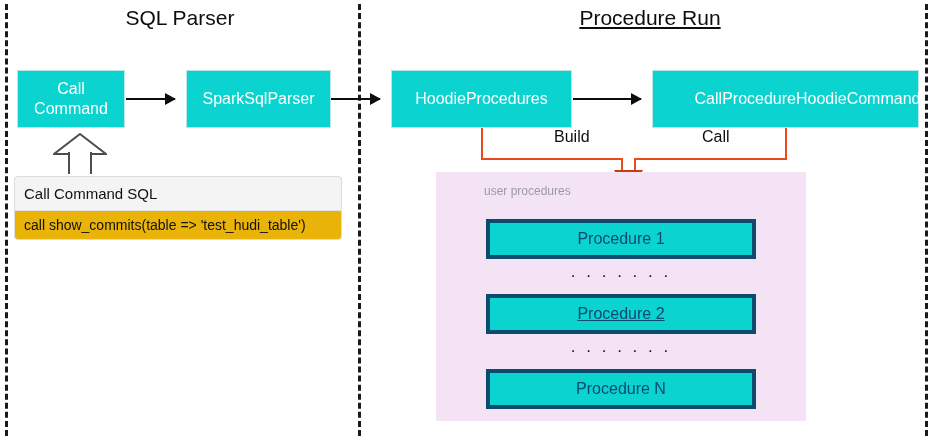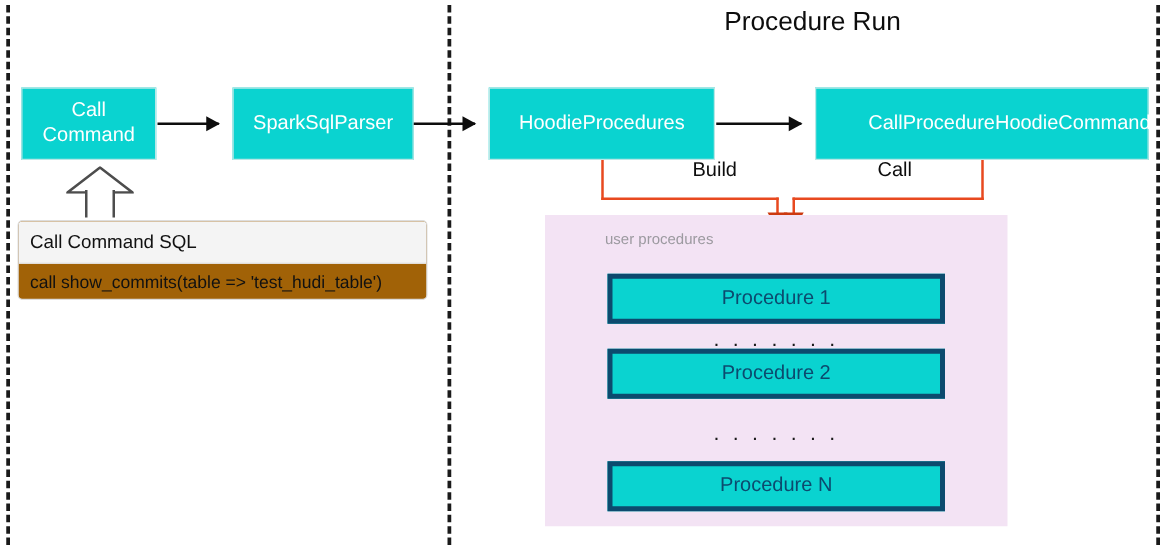--- a/index.html
+++ b/index.html
@@ -30,21 +30,21 @@
 
   
   .section-title {
     position: absolute;
     font-size: 21px;
     color: #0d0d0d;
     white-space: nowrap;
     text-align: center;
   }
   #title-sql   { left: 60px;  top: 6px;  width: 240px; }
-  #title-proc  { left: 520px; top: 6px;  width: 260px; }
+  #title-proc  { left: 520px; top: 6px;  width: 260px; text-decoration: underline; }
 
   
   .teal-box {
     position: absolute;
     background: #0ad3d0;
     border: 1px solid #b9e7e6;
     color: #ffffff;
     display: flex;
     align-items: center;
     justify-content: center;
@@ -100,21 +100,21 @@
 
   
   #sql-table {
     position: absolute;
     left: 14px;
     top: 176px;
     width: 328px;
     border: 1px solid #dddddd;
     border-radius: 4px;
     box-sizing: border-box;
-    background: #a16207;
+    background: #eab308;
     overflow: hidden;
   }
   #sql-table .row {
     padding: 6px 9px;
     font-size: 14px;
     color: #111111;
     border-bottom: 1px solid #e3e3e3;
     white-space: nowrap;
   }
   #sql-table .row:last-child { border-bottom: none; }
@@ -180,21 +180,21 @@
     background: #0ad3d0;
     border: 4px solid #0c4a6e;
     box-sizing: border-box;
     color: #0c4a6e;
     font-size: 16px;
     display: flex;
     align-items: center;
     justify-content: center;
   }
   #proc-1 { top: 47px;  }
-  #proc-2 { top: 107px; }
+  #proc-2 { top: 122px; text-decoration: underline; }
   #proc-n { top: 197px; }
 
   .dots {
     position: absolute;
     left: 50px;
     width: 270px;
     text-align: center;
     font-size: 17px;
     letter-spacing: 3px;
     color: #1a1a1a;
@@ -205,20 +205,21 @@
 </style>
 </head>
 <body>
 
 <div id="canvas">
 
   <div class="vdash" id="dash-left"></div>
   <div class="vdash" id="dash-mid"></div>
   <div class="vdash" id="dash-right"></div>
 
+  <div class="section-title" id="title-sql">SQL Parser</div>
   <div class="section-title" id="title-proc">Procedure Run</div>
 
   <div class="teal-box" id="box-call-command">
     <div>
       <div>Call</div>
       <div>Command</div>
     </div>
   </div>
 
   <div class="teal-box" id="box-hoodie-procs">HoodieProcedures</div>

